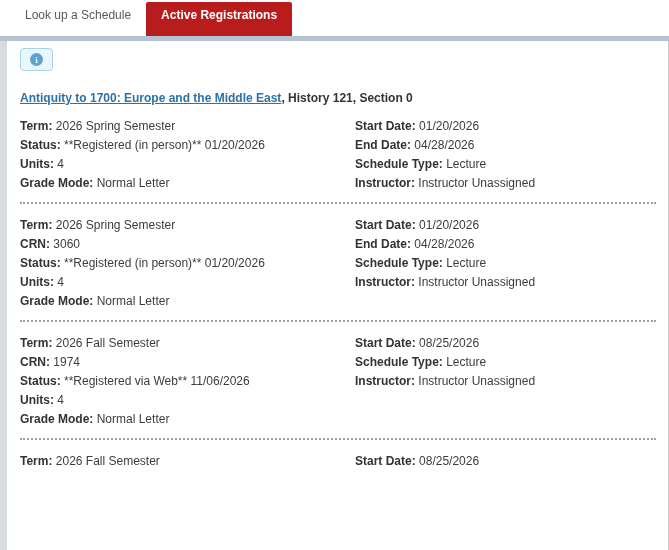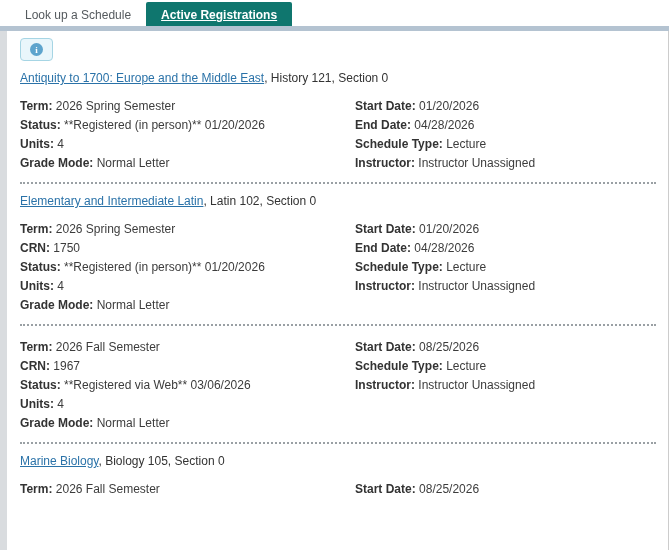--- a/index.html
+++ b/index.html
@@ -1,37 +1,37 @@
 <!DOCTYPE html>
 <html><head>
 <meta charset="utf-8">
 <style>
   * { box-sizing: border-box; margin: 0; padding: 0; }
   html, body { width: 669px; height: 550px; background: #ffffff;
     font-family: "Liberation Sans", sans-serif; overflow: hidden; }
 
   
-  .tabbar { display: flex; align-items: stretch; padding: 2px 0 0 10px; height: 26px; background: #fff; }
+  .tabbar { display: flex; align-items: stretch; padding: 2px 0 0 10px; height: 36px; background: #fff; }
   .tab { font-size: 12px; color: #555a5e; padding: 6px 15px 5px; cursor: pointer; white-space: nowrap; }
-  .tab.active { background: #0f766e; color: #ffffff; font-weight: bold; border-radius: 2px 2px 0 0; text-decoration: underline; }
+  .tab.active { background: #b91c1c; color: #ffffff; font-weight: bold; border-radius: 2px 2px 0 0; }
 
   
   .panel-top { height: 5px; background: #b4c3d1; }
   .panel { min-height: 519px; border-left: 7px solid #d9dcdf; border-right: 1px solid #cccccc;
     padding: 7px 12px 0 13px; background: #fff; }
 
   
   .notice { display: inline-flex; align-items: center; gap: 6px; background: #e9f6fb;
     border: 1px solid #a6d5e4; border-radius: 4px; padding: 4px 9px; font-size: 12px; color: #333; }
   .info-icon { flex: 0 0 auto; width: 13px; height: 13px; border-radius: 50%; background: #5da4cd;
     color: #fff; font-size: 9px; font-weight: bold; display: inline-flex; align-items: center;
     justify-content: center; font-family: "Liberation Serif", serif; }
 
   
-  .class-heading { font-size: 12px; font-weight: normal; color: #333; margin-top: 10px; }
+  .class-heading { font-size: 12px; font-weight: bold; color: #333; margin-top: 20px; }
   .class-link { color: #2a72a8; text-decoration: underline; cursor: pointer; }
   .class-sub { color: #333; }
   .details { display: flex; margin-top: 12px; font-size: 12px; color: #3c3c3c; }
   .col-left { width: 335px; flex: 0 0 auto; }
   .col-right { flex: 1; }
   .drow { line-height: 19px; white-space: nowrap; }
   .lbl { font-weight: bold; color: #333; text-align: center; }
   .sep { border: none; border-top: 2px dotted #9aa0a4; margin-top: 9px; }
 </style>
 </head>
@@ -64,61 +64,59 @@
         <div class="drow"><span class="lbl">End Date:</span> <span>04/28/2026</span></div>
         <div class="drow"><span class="lbl">Schedule Type:</span> <span>Lecture</span></div>
         <div class="drow"><span class="lbl">Instructor:</span> <span>Instructor Unassigned</span></div>
       </div>
     </div>
   </section>
   <hr class="sep">
 
   
   <section>
-    <h3 class="class-heading"><a href="#" class="class-link">Elementary and Intermediate Latin</a><span class="class-sub">, Latin 102, Section 0</span></h3>
     <div class="details">
       <div class="col-left">
         <div class="drow"><span class="lbl">Term:</span> <span>2026 Spring Semester</span></div>
-        <div class="drow"><span class="lbl">CRN:</span> <span>1750</span></div>
+        <div class="drow"><span class="lbl">CRN:</span> <span>3060</span></div>
         <div class="drow"><span class="lbl">Status:</span> <span>**Registered (in person)** 01/20/2026</span></div>
         <div class="drow"><span class="lbl">Units:</span> <span>4</span></div>
         <div class="drow"><span class="lbl">Grade Mode:</span> <span>Normal Letter</span></div>
       </div>
       <div class="col-right">
         <div class="drow"><span class="lbl">Start Date:</span> <span>01/20/2026</span></div>
         <div class="drow"><span class="lbl">End Date:</span> <span>04/28/2026</span></div>
         <div class="drow"><span class="lbl">Schedule Type:</span> <span>Lecture</span></div>
         <div class="drow"><span class="lbl">Instructor:</span> <span>Instructor Unassigned</span></div>
       </div>
     </div>
   </section>
   <hr class="sep">
 
   
   <section>
     <div class="details">
       <div class="col-left">
         <div class="drow"><span class="lbl">Term:</span> <span>2026 Fall Semester</span></div>
-        <div class="drow"><span class="lbl">CRN:</span> <span>1967</span></div>
-        <div class="drow"><span class="lbl">Status:</span> <span>**Registered via Web** 03/06/2026</span></div>
+        <div class="drow"><span class="lbl">CRN:</span> <span>1974</span></div>
+        <div class="drow"><span class="lbl">Status:</span> <span>**Registered via Web** 11/06/2026</span></div>
         <div class="drow"><span class="lbl">Units:</span> <span>4</span></div>
         <div class="drow"><span class="lbl">Grade Mode:</span> <span>Normal Letter</span></div>
       </div>
       <div class="col-right">
         <div class="drow"><span class="lbl">Start Date:</span> <span>08/25/2026</span></div>
         <div class="drow"><span class="lbl">Schedule Type:</span> <span>Lecture</span></div>
         <div class="drow"><span class="lbl">Instructor:</span> <span>Instructor Unassigned</span></div>
       </div>
     </div>
   </section>
   <hr class="sep">
 
   
   <section>
-    <h3 class="class-heading"><a href="#" class="class-link">Marine Biology</a><span class="class-sub">, Biology 105, Section 0</span></h3>
     <div class="details">
       <div class="col-left">
         <div class="drow"><span class="lbl">Term:</span> <span>2026 Fall Semester</span></div>
 
       </div>
       <div class="col-right">
         <div class="drow"><span class="lbl">Start Date:</span> <span>08/25/2026</span></div>
 
       </div>
     </div>

